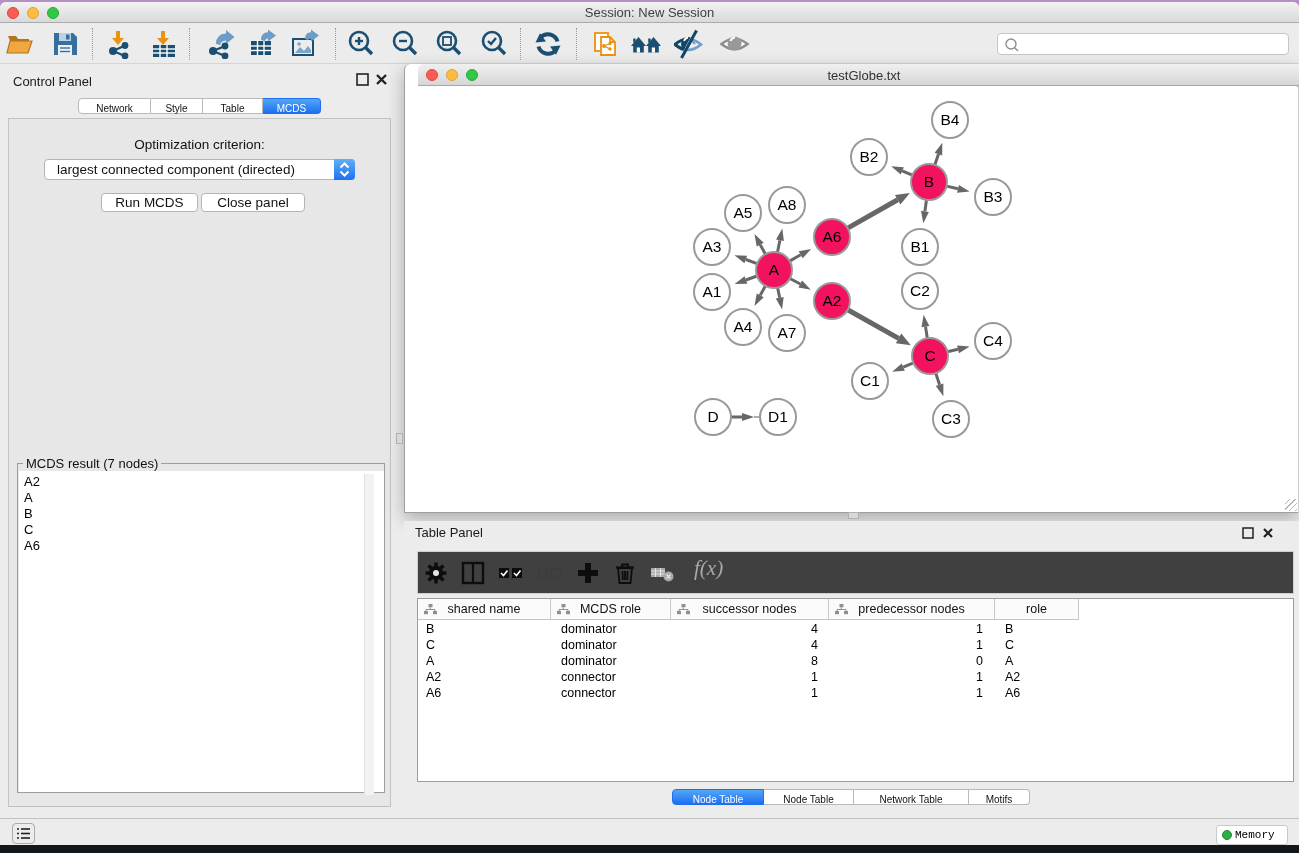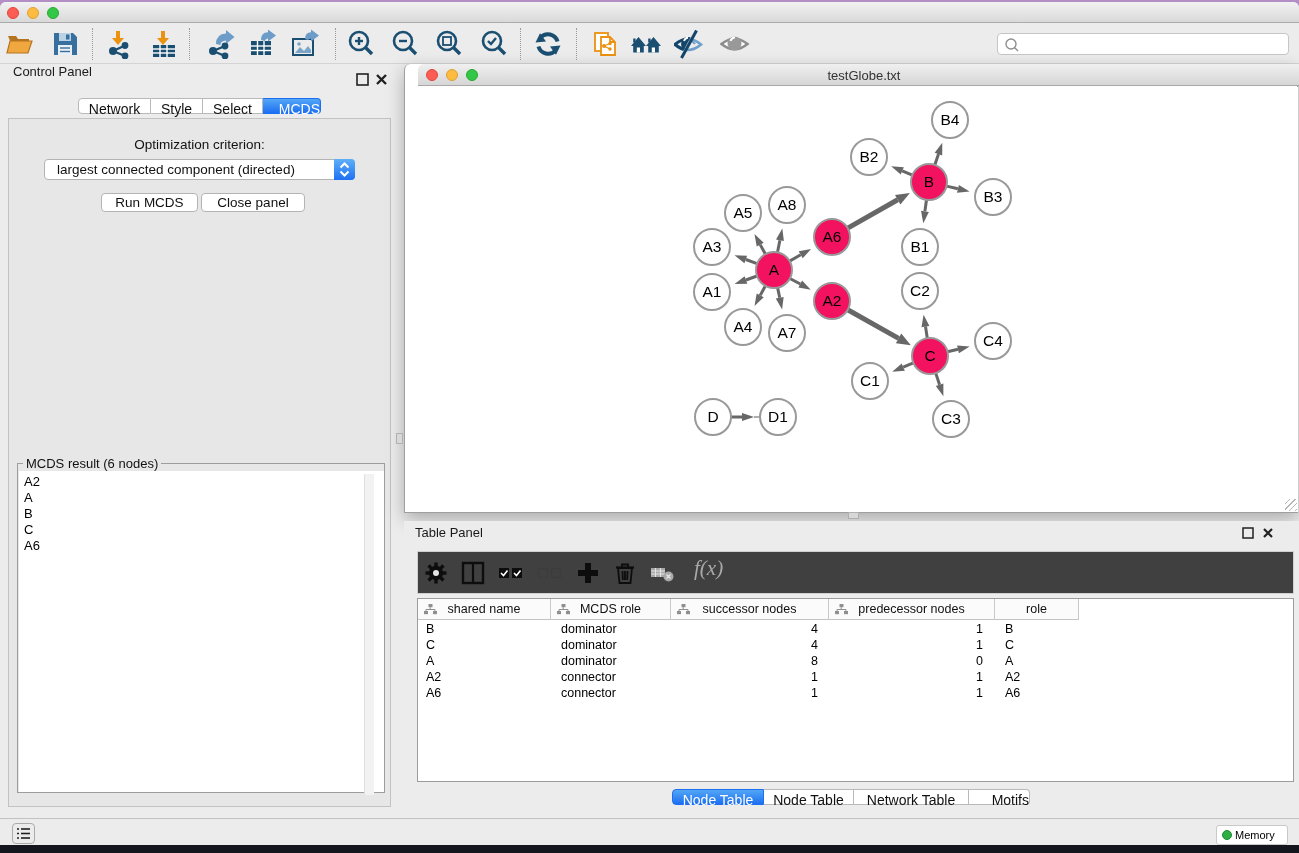--- a/index.html
+++ b/index.html
@@ -15,40 +15,40 @@
 .tl.r { background:#fb5c54; border:1px solid #e2463d; }
 .tl.y { background:#fdbb40; border:1px solid #e0a035; }
 .tl.g { background:#33c748; border:1px solid #2aa834; }
 
 #toolbar { position:absolute; left:0; top:22px; width:100%; height:40px; background:#ececec; border-bottom:1px solid #d4d4d4; }
 .tbi { position:absolute; top:5px; height:30px; }
 .tsep { position:absolute; top:4px; width:1px; height:32px; border-left:1px dotted #9a9a9a; }
 #search { position:absolute; left:997px; top:9px; width:292px; height:22px; background:#fff; border:1px solid #c6c6c6; border-radius:4px; }
 
 #cpanel { position:absolute; left:0; top:62px; width:397px; height:756px; background:#ececec; }
-#cpanel .hdr { position:absolute; left:13px; top:0; font-size:13px; color:#1a1a1a; }
+#cpanel .hdr { position:absolute; left:13px; top:10px; font-size:13px; color:#1a1a1a; }
 .tabrow { position:absolute; top:34px; left:78px; height:20px; display:flex; }
-.tab { height:16px; line-height:20px; font-size:14px; padding:0; background:#fff; border:1px solid #b9b9b9; border-left:none; color:#111; text-align:center;}
+.tab { height:16px; line-height:20px; font-size:10px; padding:0; background:#fff; border:1px solid #b9b9b9; border-left:none; color:#111; text-align:center;}
 .tab.first { border-left:1px solid #b9b9b9; border-radius:4px 0 0 4px; }
-.tab.last { border-radius:0 4px 4px 0;text-align:right; }
+.tab.last { border-radius:0 4px 4px 0; }
 .tab.sel { background:linear-gradient(#53a7f6,#1d6ff1); color:#fff; border-color:#1d6ff1; }
 #cpinner { position:absolute; left:8px; top:54px; width:383px; height:689px; background:#e7e7e7; border:1px solid #c2c2c2; }
 #optlabel { position:absolute; top:18px; width:100%; text-align:center; font-size:13.5px; color:#111; }
 #dropdown { position:absolute; left:35px; top:40px; width:311px; height:21px; background:#fff; border:1px solid #b4b4b4; border-radius:4px; font-size:13.5px; color:#111; line-height:19px; padding-left:12px; }
 #ddbtn { position:absolute; right:-1px; top:-1px; width:21px; height:21px; border-radius:0 4px 4px 0; background:linear-gradient(#5fb0f8,#1e70f2); }
 .btn { position:absolute; height:19px; background:#fff; border:1px solid #b4b4b4; border-radius:4px; font-size:13.5px; color:#111; text-align:center; line-height:17px; }
 #fieldset { position:absolute; left:8px; top:344px; width:368px; height:330px; border:1px solid #9d9d9d; }
 #fieldset .legend { position:absolute; left:5px; top:-8px; background:#e7e7e7; padding:0 3px; font-size:13px; color:#111; }
 #listbox { position:absolute; left:1px; top:7px; width:365px; height:321px; background:#fff; padding-top:3px; }
 #listbox .item { font-size:13px; color:#000; padding-left:5px; height:16px; line-height:16px; }
 #lscroll { position:absolute; right:10px; top:3px; width:10px; height:321px; background:#f2f2f2; border-left:1px solid #e0e0e0; }
 
 #statusbar { position:absolute; left:0; top:816px; width:100%; height:28px; background:#ececec; border-top:1px solid #c2c2c2; }
 #listbtn { position:absolute; left:12px; top:4px; width:23px; height:21px; border:1px solid #ababab; border-radius:4px; background:#ececec; }
-#membtn { position:absolute; right:11px; top:6px; width:72px; height:20px; background:#fff; border:1px solid #c9c9c9; border-radius:3px; font-size:11px; line-height:18px; color:#000; padding-left:18px; }
+#membtn { position:absolute; right:11px; top:6px; width:72px; height:20px; background:#fff; border:1px solid #c9c9c9; border-radius:3px; font-size:11px; line-height:18px; color:#000; padding-left:18px;font-family:Liberation Mono, monospace; }
 #membtn .dot { position:absolute; left:5px; top:4px; width:10px; height:10px; border-radius:50%; background:#2cae44; border:1px solid #1f8c33;}
 
 #gwin { position:absolute; left:404px; top:62px; width:894px; height:449px; background:#fff; border-radius:6px 6px 0 0; box-shadow:0 6px 18px rgba(0,0,0,0.28); border:1px solid #9f9f9f; border-top:none; }
 #gtitle { position:absolute; left:13px; top:0; width:100%; height:22px; border-radius:6px 6px 0 0; background:linear-gradient(#f0f0f0,#d6d6d6); border-bottom:1px solid #a8a8a8; }
 #gtitle .title { position:absolute; width:100%; text-align:center; top:4px; font-size:13px; color:#333; }
 #gcanvas { position:absolute; left:1px; top:23px; width:892px; height:425px; background:#fff; }
 .grip { position:absolute; right:1px; bottom:1px; width:12px; height:12px;
   background:repeating-linear-gradient(135deg, transparent 0 3px, #b5b5b5 3px 4px); }
 
 #tpanel { position:absolute; left:404px; top:519px; width:895px; height:297px; background:#ececec; }
@@ -63,20 +63,21 @@
 
 svg { display:block; }
 </style>
 </head>
 <body>
 <div id="app">
   <div id="titlebar">
     <span class="tl r" style="left:7px;top:5px"></span>
     <span class="tl y" style="left:27px;top:5px"></span>
     <span class="tl g" style="left:47px;top:5px"></span>
+    <div class="title">Session: New Session</div>
   </div>
   <div id="toolbar">
     <div class="tbi" style="left:5px">
         <svg width="30" height="30" viewBox="0 0 30 30">
           <path d="M3 7 h8 l2 3 h11 v4 h-18 z" fill="#b5741f"></path>
           <path d="M5 12 h22 l-4 12 h-21 z" fill="#f0a73f" stroke="#b5741f" stroke-width="1.2"></path>
         </svg>
       </div>
       <div class="tbi" style="left:50px">
         <svg width="30" height="30" viewBox="0 0 30 30">
@@ -257,37 +258,37 @@
 
   <div id="cpanel">
     <div class="hdr">Control Panel</div>
     <svg width="34" height="14" style="position:absolute;left:356px;top:9px" viewBox="0 0 34 14">
         <rect x="1" y="1" width="11" height="11" fill="none" stroke="#222" stroke-width="1.6"></rect>
         <path d="M21 2 L30 11 M30 2 L21 11" stroke="#222" stroke-width="2.4"></path>
       </svg>
     <div class="tabrow">
       <div class="tab first" style="width:73px">Network</div>
         <div class="tab" style="width:52px">Style</div>
-        <div class="tab" style="width:60px">Select</div>
+        <div class="tab" style="width:60px">Table</div>
         <div class="tab sel last" style="width:58px">MCDS</div>
     </div>
     <div id="cpinner">
       <div id="optlabel">Optimization criterion:</div>
       <div id="dropdown">largest connected component (directed)
         <div id="ddbtn">
             <svg width="21" height="21" viewBox="0 0 21 21">
               <path d="M6.5 8.5 L10.5 4.5 L14.5 8.5" fill="none" stroke="#fff" stroke-width="2"></path>
               <path d="M6.5 12.5 L10.5 16.5 L14.5 12.5" fill="none" stroke="#fff" stroke-width="2"></path>
             </svg>
           </div>
       </div>
       <div class="btn" style="left:84px;top:74px;width:97px;margin-left:8px;">Run MCDS</div>
       <div class="btn" style="left:192px;top:74px;width:104px;">Close panel</div>
       <div id="fieldset">
-        <div class="legend">MCDS result (6 nodes)</div>
+        <div class="legend">MCDS result (7 nodes)</div>
         <div id="listbox">
           <div class="item">A2</div>
             <div class="item">A</div>
             <div class="item">B</div>
             <div class="item">C</div>
             <div class="item">A6</div>
           <div id="lscroll"></div>
         </div>
       </div>
     </div>

